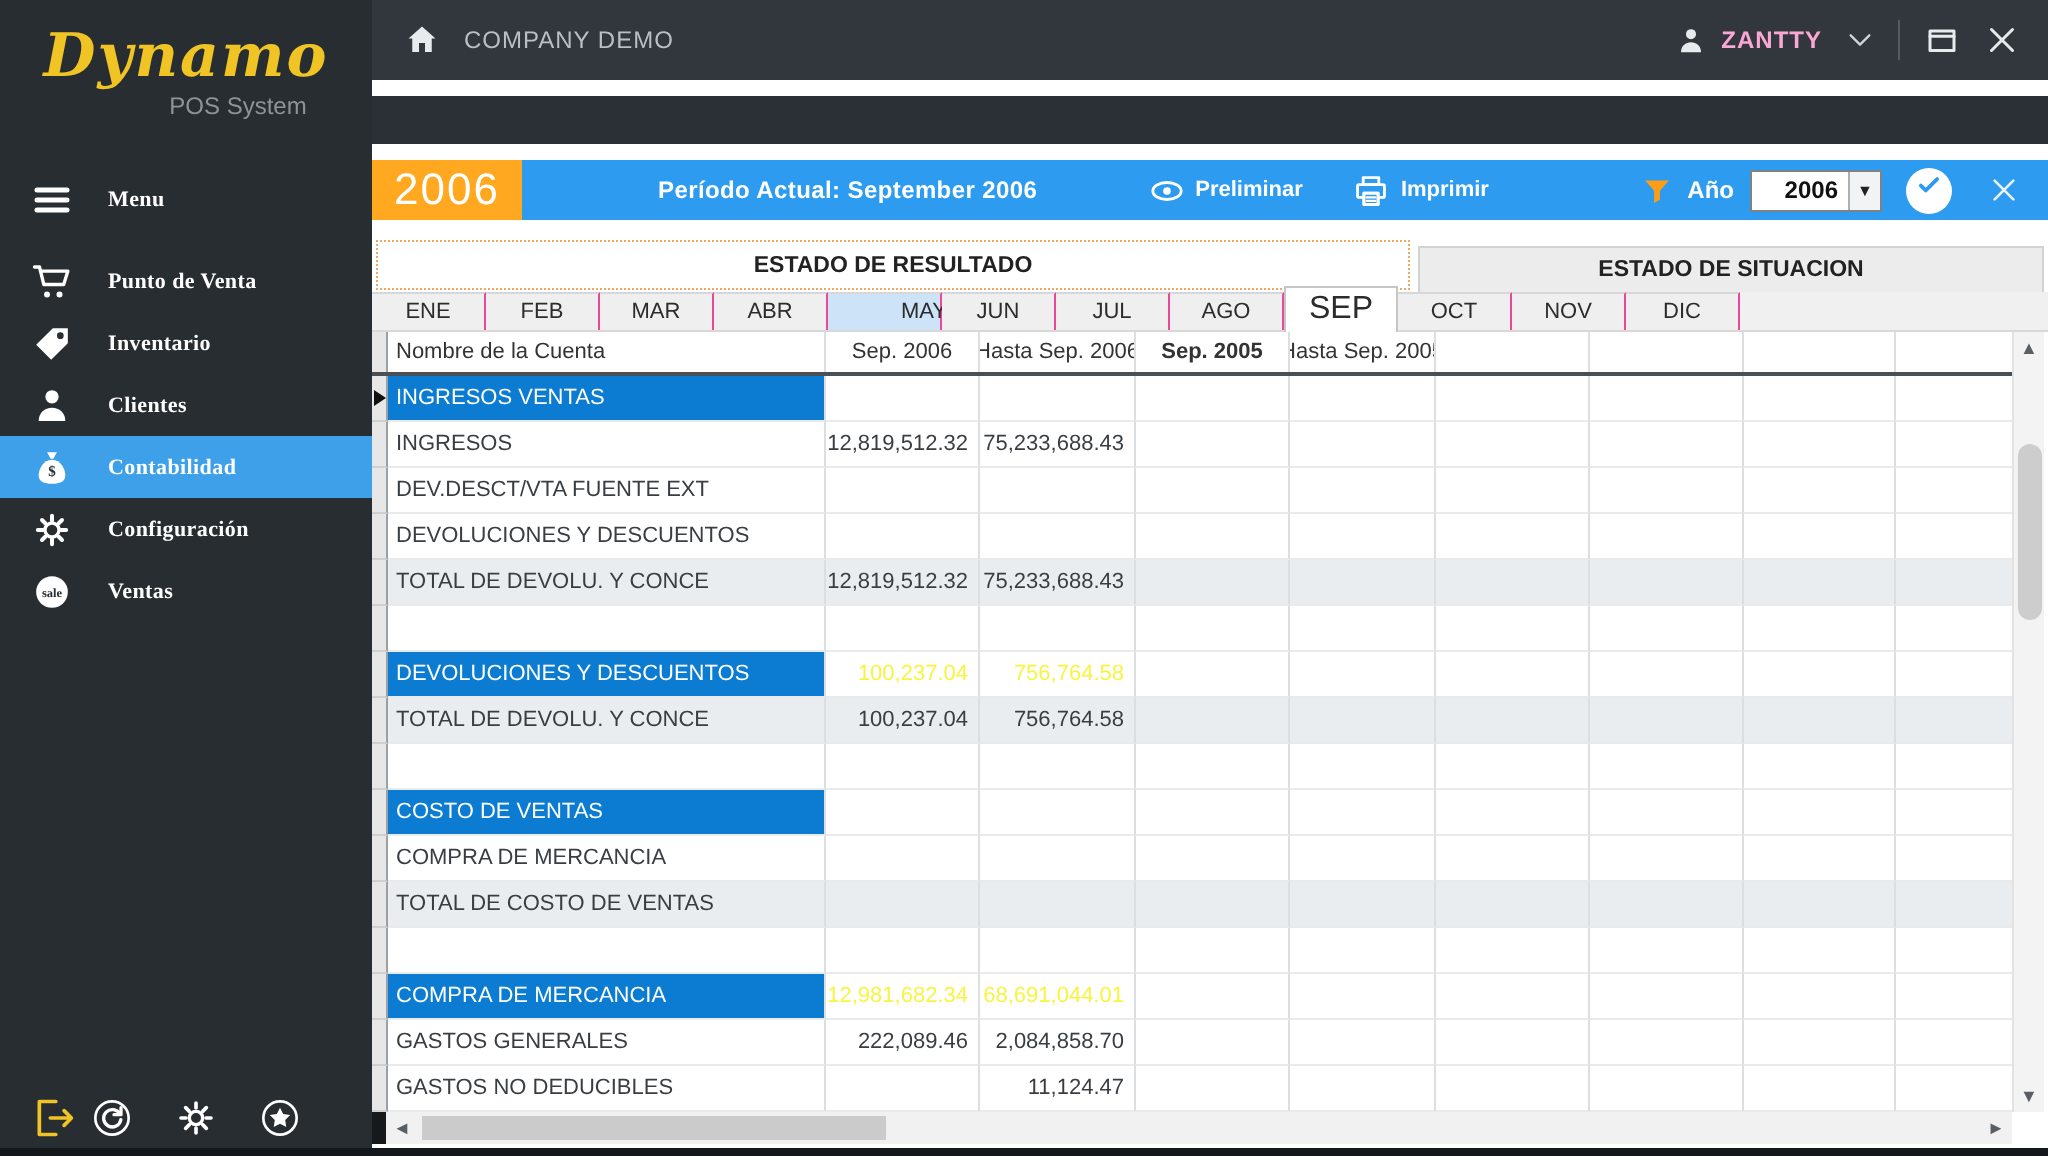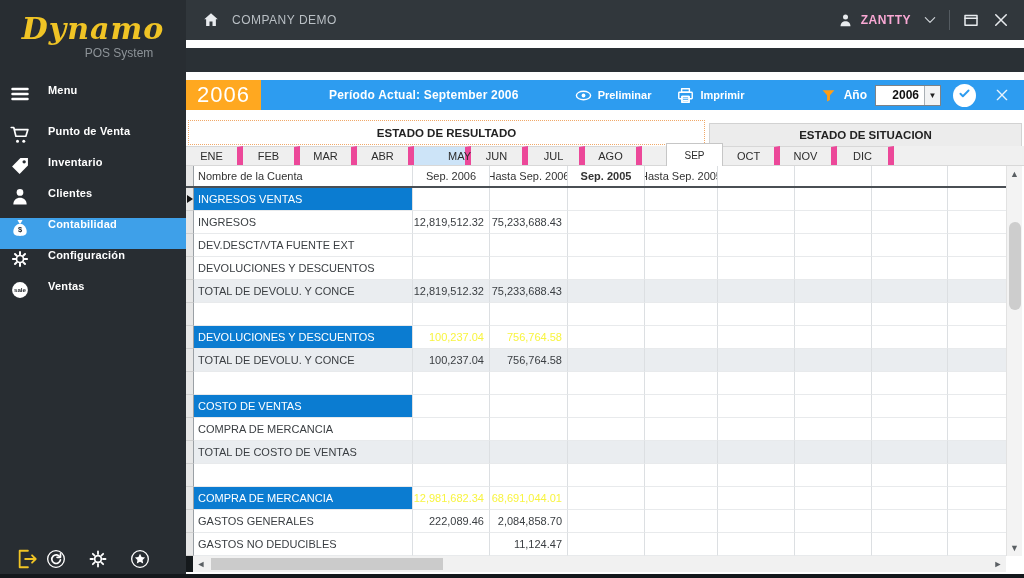--- a/index.html
+++ b/index.html
@@ -6,21 +6,21 @@
   html,body { width:1024px; height:578px; }
   body { font-family:"Liberation Sans", sans-serif; background:#15191c; overflow:hidden; }
   .window { position:relative; width:1024px; height:578px; display:flex; background:#fff; }
 
   
   .sidebar { width:186px; background:#282d32; display:flex; flex-direction:column; position:relative; z-index:3; }
   .logo { padding:14px 12px 6px; text-align:center; }
   .logo-name { font-family:"DejaVu Serif", serif; font-style:italic; font-weight:bold; font-size:30px; color:#f0c425; letter-spacing:1px; line-height:1; }
   .logo-sub { font-size:12px; color:#8d9398; margin-top:2px; padding-left:52px; }
   .side-nav { margin-top:18px; }
-  .side-item { display:flex; align-items:flex-start; height:31px; padding-left:10px; cursor:pointer; }
+  .side-item { display:flex; align-items:center; height:31px; padding-left:16px; cursor:pointer;font-family:Liberation Serif, serif; }
   .side-item.active { background:#3ea0e9; }
   .side-ic { width:20px; height:20px; color:#fff; flex:0 0 20px; }
   .side-ic svg { width:100%; height:100%; }
   .side-label { color:#fff; font-size:11px; font-weight:bold; margin-left:18px; letter-spacing:.2px; }
   .side-item:first-child { margin-bottom:10px; }
   .side-footer { position:absolute; bottom:8px; left:0; width:186px; display:flex; align-items:center; padding:0 28px 0 16px; }
   .foot-ic { width:20px; height:20px; color:#fff; cursor:pointer; }
   .foot-ic svg { width:100%; height:100%; }
   .foot-ic.yellow { color:#f0c425; width:22px; height:22px; }
   .foot-ic + .foot-ic { margin-left:0; }
@@ -66,23 +66,23 @@
 
   
   .content { flex:1; background:#fff; position:relative; overflow:hidden; }
 
   .report-tabs { height:28px; display:flex; align-items:flex-end; background:#fff; }
   .rtab { font-size:11.5px; font-weight:bold; color:#222; display:flex; align-items:center; justify-content:center; cursor:pointer; }
   .rtab.active { width:517px; height:25px; background:#fff; border:1px dotted #f0a868; margin:2px 0 1px 2px; }
   .rtab.inactive { flex:1; height:23px; background:#ececec; border:1px solid #d2d2d2; border-bottom:none; margin:0 2px 0 4px; }
 
   .month-tabs { height:20px; display:flex; background:#f0f0f0; border-bottom:1px solid #d8d8d8; position:relative; }
-  .mtab { width:57px; font-size:11px; color:#2c2c2c; display:flex; align-items:center; justify-content:center; background:#efefef; border-right:6px solid #ec4899; border-top:1px solid #d7d7d7; cursor:pointer; }
+  .mtab { width:57px; font-size:11px; color:#2c2c2c; display:flex; align-items:center; justify-content:center; background:#efefef; border-right:1px solid #ec4899; border-top:1px solid #d7d7d7; cursor:pointer; }
   .mtab.hl { background:#cde4f8;padding-left:40px; }
-  .mtab.active { background:#fff; height:23px; margin-top:-3px; border:1px solid #c6c6c6; border-bottom:none; font-size:10px; z-index:2;margin-left:24px; }
+  .mtab.active { background:#fff; height:23px; margin-top:-3px; border:1px solid #c6c6c6; border-bottom:none; font-size:16px; z-index:2; }
   .mtab.compar { flex:1; font-weight:bold; font-size:10.5px; letter-spacing:.2px; }
 
   
   .grid { position:relative; }
   .grid-inner { margin-right:18px; }
   .grid-row, .grid-head { display:flex; }
   .grid-head { height:22px; background:#fff; border-bottom:2px solid #4a4f54; }
   .grid-row { height:23px; background:#fff; }
   .grid-row.total { background:#eaedf0; }
   .cell { border-right:1px solid #dcdfe2; border-bottom:1px solid #e8eaec; font-size:11px; color:#3a3e42; display:flex; align-items:center; overflow:hidden; white-space:nowrap; }

